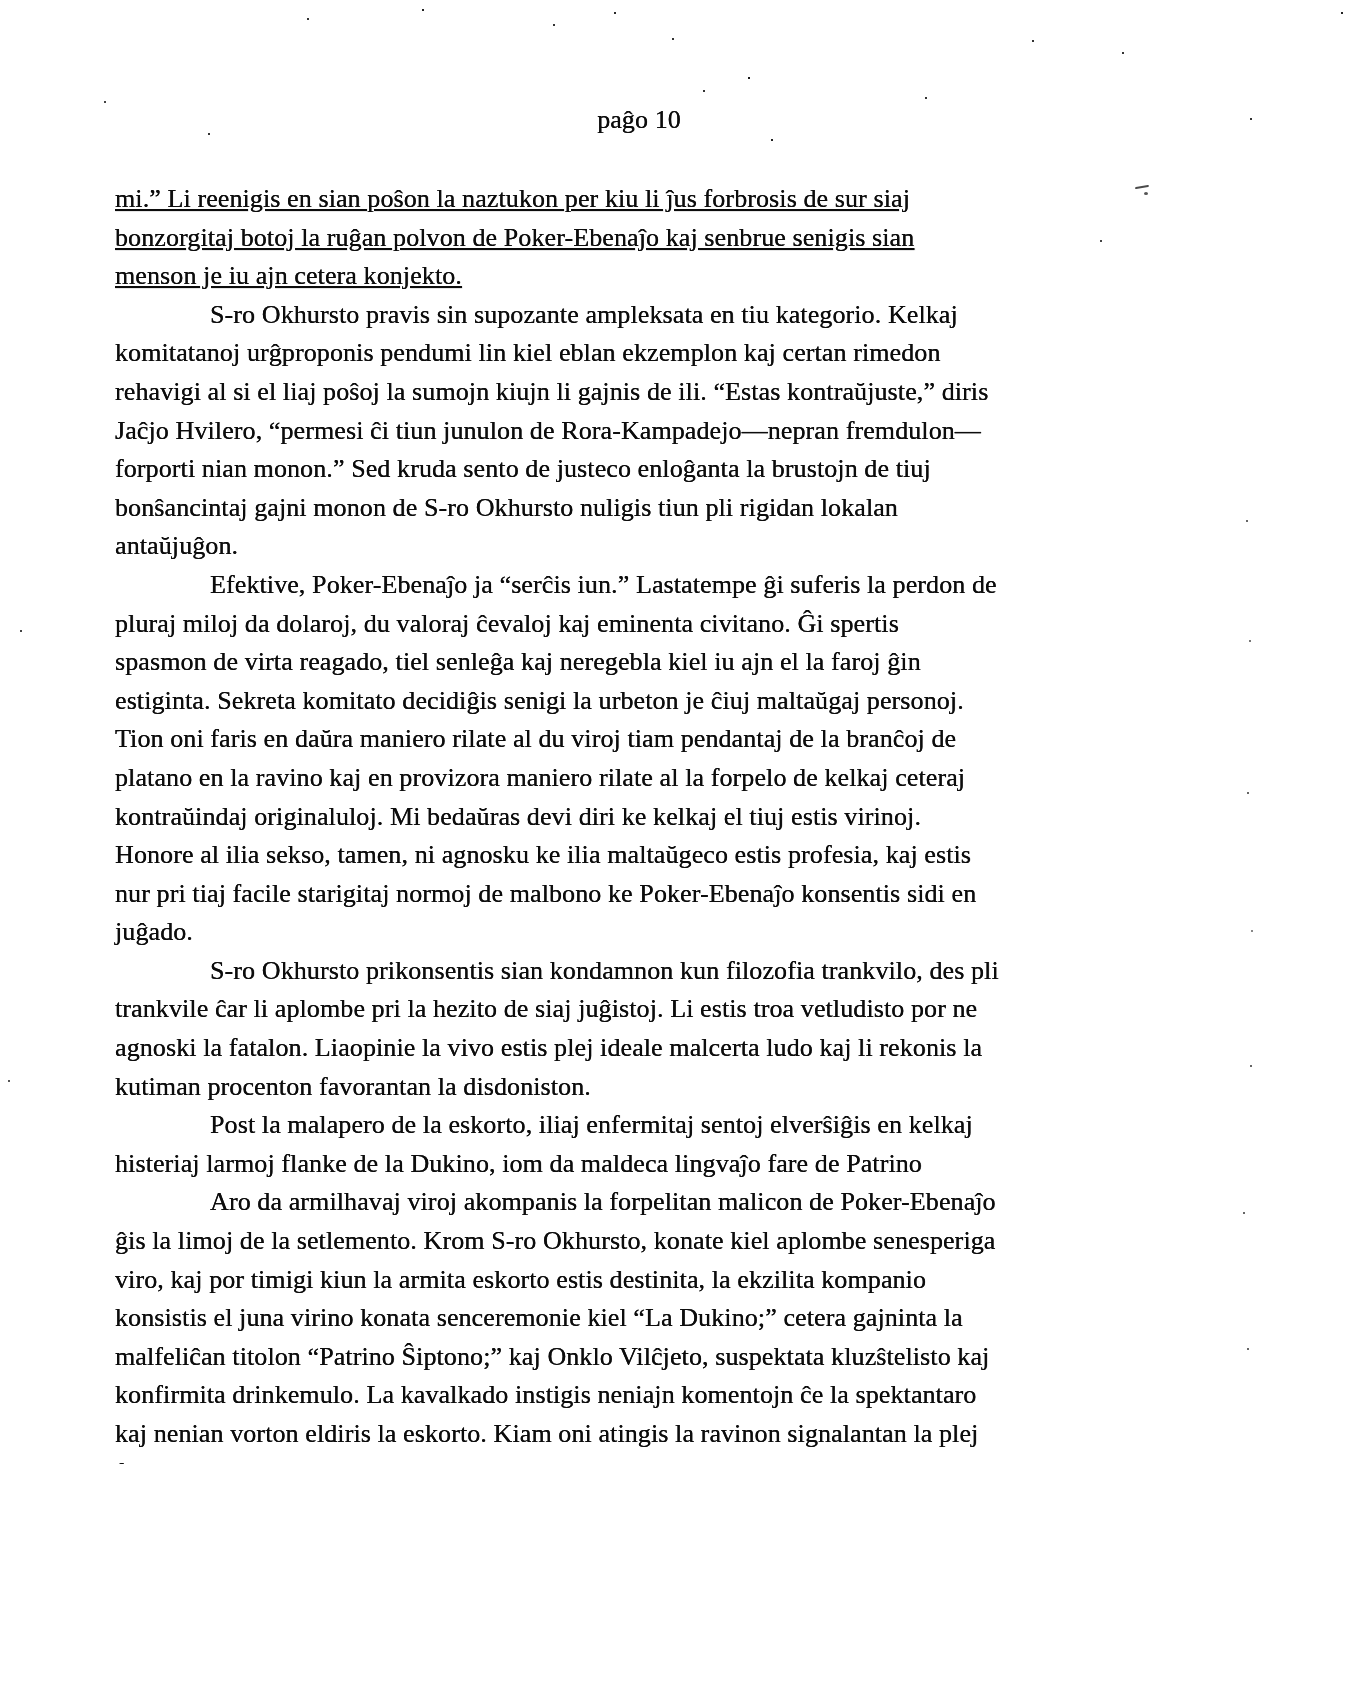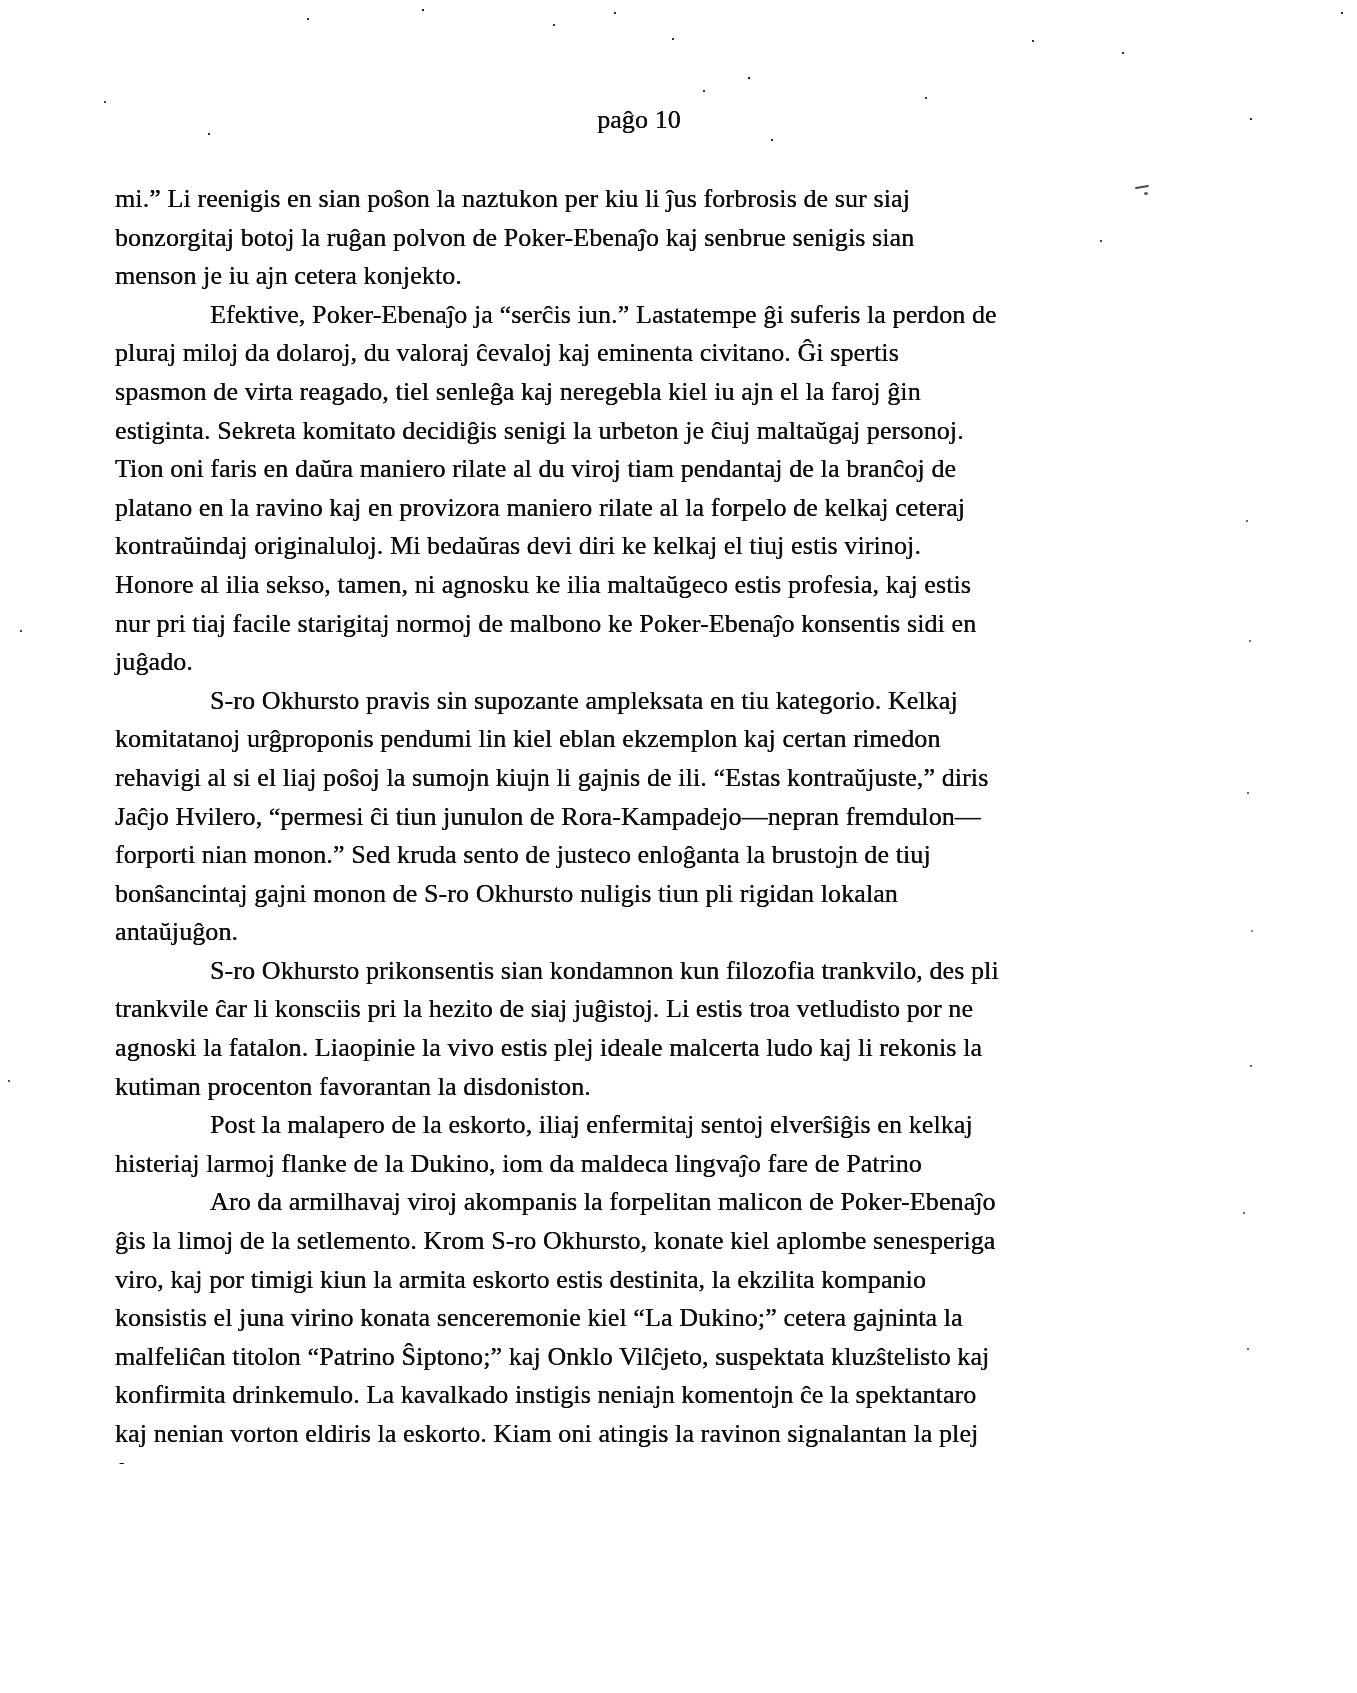--- a/index.html
+++ b/index.html
@@ -31,20 +31,21 @@
     line-height: 40px;
     margin: 0 0 40px 0;
   }
   .para {
     margin: 0;
     white-space: pre-line;
     text-indent: 95px;
   }
   .para.no-indent {
     text-indent: 0;
+    text-decoration: underline;
   }
   
   .specks {
     position: absolute;
     left: 0; top: 0;
     width: 2px; height: 2px;
     background: transparent;
     box-shadow:
       307px 18px 0 0 #333, 422px 9px 0 0 #222, 553px 24px 0 0 #333,
       614px 12px 0 0 #2a2a2a, 672px 38px 0 0 #333, 748px 77px 0 0 #1a1a1a,
@@ -97,41 +98,41 @@
   <div class="specks"></div>
   <div class="smudge"></div>
 
   <div class="textblock">
     <div class="page-header">paĝo 10</div>
 
     <p class="para no-indent">mi.” Li reenigis en sian poŝon la naztukon per kiu li ĵus forbrosis de sur siaj
 bonzorgitaj botoj la ruĝan polvon de Poker-Ebenaĵo kaj senbrue senigis sian
 menson je iu ajn cetera konjekto.</p>
 
+    <p class="para">S-ro Okhursto pravis sin supozante ampleksata en tiu kategorio. Kelkaj
+komitatanoj urĝproponis pendumi lin kiel eblan ekzemplon kaj certan rimedon
+rehavigi al si el liaj poŝoj la sumojn kiujn li gajnis de ili. “Estas kontraŭjuste,” diris
+Jaĉjo Hvilero, “permesi ĉi tiun junulon de Rora-Kampadejo—nepran fremdulon—
+forporti nian monon.” Sed kruda sento de justeco enloĝanta la brustojn de tiuj
+bonŝancintaj gajni monon de S-ro Okhursto nuligis tiun pli rigidan lokalan
+antaŭjuĝon.</p>
+
     <p class="para">Efektive, Poker-Ebenaĵo ja “serĉis iun.” Lastatempe ĝi suferis la perdon de
 pluraj miloj da dolaroj, du valoraj ĉevaloj kaj eminenta civitano. Ĝi spertis
 spasmon de virta reagado, tiel senleĝa kaj neregebla kiel iu ajn el la faroj ĝin
 estiginta. Sekreta komitato decidiĝis senigi la urbeton je ĉiuj maltaŭgaj personoj.
 Tion oni faris en daŭra maniero rilate al du viroj tiam pendantaj de la branĉoj de
 platano en la ravino kaj en provizora maniero rilate al la forpelo de kelkaj ceteraj
 kontraŭindaj originaluloj. Mi bedaŭras devi diri ke kelkaj el tiuj estis virinoj.
 Honore al ilia sekso, tamen, ni agnosku ke ilia maltaŭgeco estis profesia, kaj estis
 nur pri tiaj facile starigitaj normoj de malbono ke Poker-Ebenaĵo konsentis sidi en
 juĝado.</p>
 
-    <p class="para">S-ro Okhursto pravis sin supozante ampleksata en tiu kategorio. Kelkaj
-komitatanoj urĝproponis pendumi lin kiel eblan ekzemplon kaj certan rimedon
-rehavigi al si el liaj poŝoj la sumojn kiujn li gajnis de ili. “Estas kontraŭjuste,” diris
-Jaĉjo Hvilero, “permesi ĉi tiun junulon de Rora-Kampadejo—nepran fremdulon—
-forporti nian monon.” Sed kruda sento de justeco enloĝanta la brustojn de tiuj
-bonŝancintaj gajni monon de S-ro Okhursto nuligis tiun pli rigidan lokalan
-antaŭjuĝon.</p>
-
     <p class="para">S-ro Okhursto prikonsentis sian kondamnon kun filozofia trankvilo, des pli
-trankvile ĉar li konsciis pri la hezito de siaj juĝistoj. Li estis troa vetludisto por ne
+trankvile ĉar li aplombe pri la hezito de siaj juĝistoj. Li estis troa vetludisto por ne
 agnoski la fatalon. Liaopinie la vivo estis plej ideale malcerta ludo kaj li rekonis la
 kutiman procenton favorantan la disdoniston.</p>
 
     <p class="para">Post la malapero de la eskorto, iliaj enfermitaj sentoj elverŝiĝis en kelkaj
 histeriaj larmoj flanke de la Dukino, iom da maldeca lingvaĵo fare de Patrino</p>
 
     <p class="para">Aro da armilhavaj viroj akompanis la forpelitan malicon de Poker-Ebenaĵo
 ĝis la limoj de la setlemento. Krom S-ro Okhursto, konate kiel aplombe senesperiga
 viro, kaj por timigi kiun la armita eskorto estis destinita, la ekzilita kompanio
 konsistis el juna virino konata senceremonie kiel “La Dukino;” cetera gajninta la

